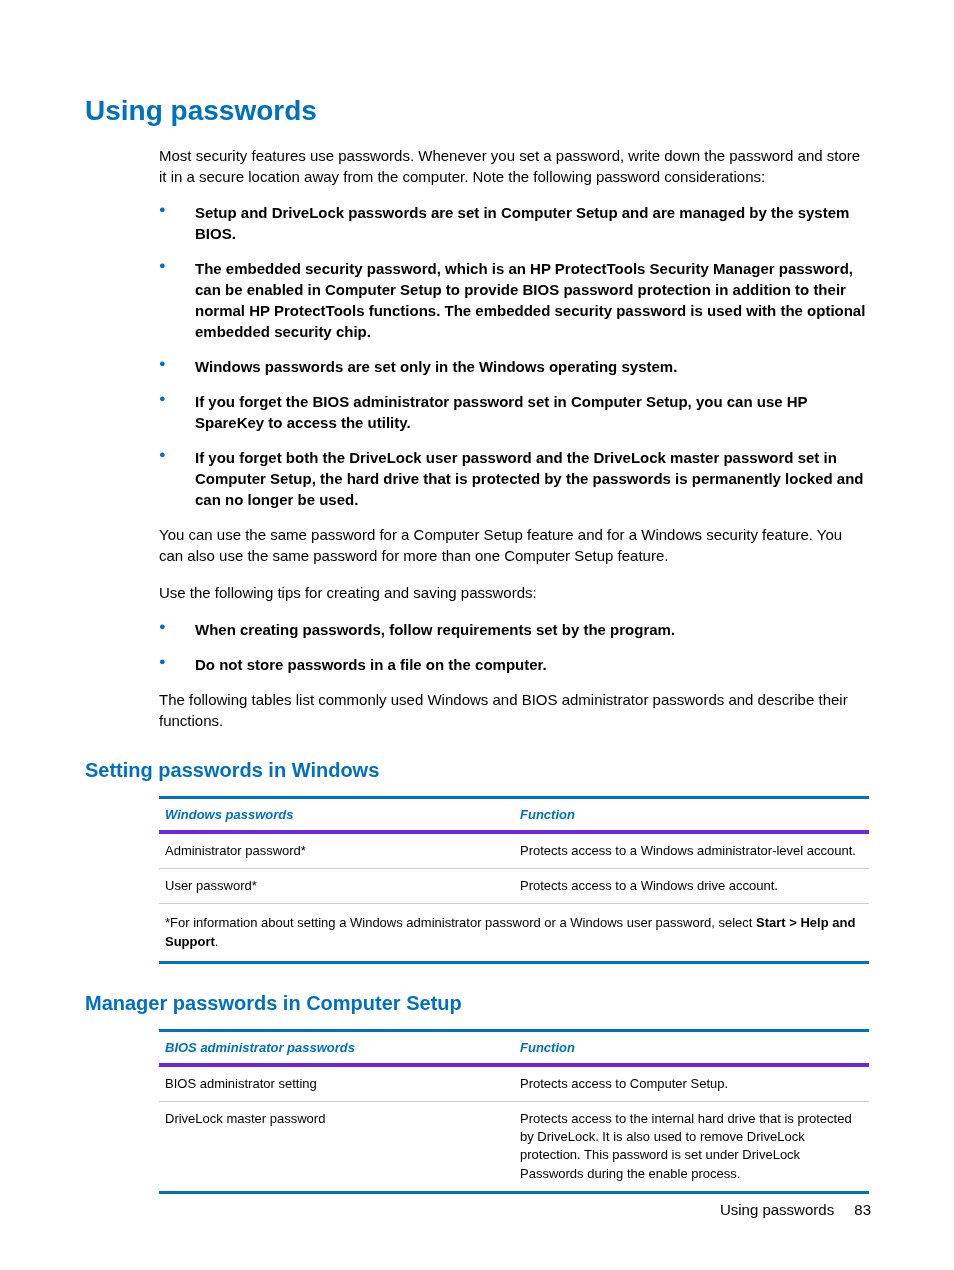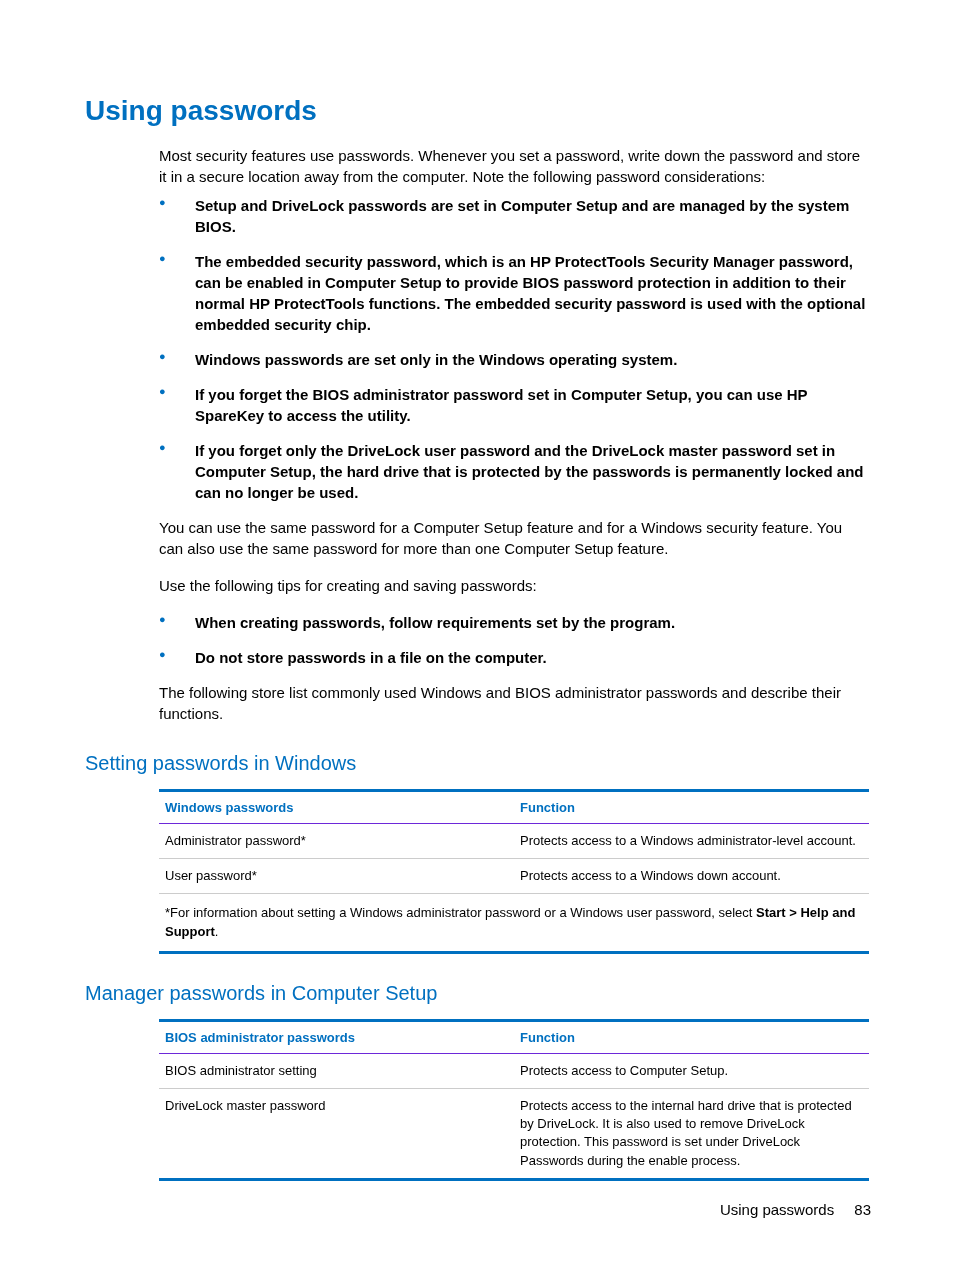--- a/index.html
+++ b/index.html
@@ -19,21 +19,21 @@
     h1.main-heading {
       color: #0070c0;
       font-size: 28px;
       font-weight: bold;
       margin-bottom: 18px;
     }
     .intro-para {
       font-size: 15px;
       line-height: 1.4;
       margin-left: 74px;
-      margin-bottom: 8px;
+      margin-bottom: 15px;
     }
     ul.bullet-list {
       list-style: none;
       margin-left: 74px;
       margin-bottom: 14px;
       font-weight: bold;
     }
     ul.bullet-list li {
       position: relative;
       padding-left: 36px;
@@ -51,36 +51,37 @@
     }
     .para {
       font-size: 15px;
       line-height: 1.4;
       margin-left: 74px;
       margin-bottom: 16px;
     }
     h2.sub-heading {
       color: #0070c0;
       font-size: 20px;
-      font-weight: normal;
+      font-weight: bold;
       margin-top: 28px;
       margin-bottom: 14px;
     }
     .tbl-wrap {
       margin-left: 74px;
       margin-bottom: 10px;
     }
     table.pwd-table {
       width: 100%;
       border-collapse: collapse;
       font-size: 13px;
     }
     table.pwd-table thead tr {
       border-top: 3px solid #0070c0;
-      border-bottom: 1px solid #6d28d9;
+      border-bottom: 4px solid #6d28d9;
+      font-style: italic;
     }
     table.pwd-table th {
       text-align: left;
       color: #0070c0;
       font-weight: bold;
       padding: 8px 6px;
       font-size: 13px;
     }
     table.pwd-table th:first-child {
       width: 50%;
@@ -120,51 +121,51 @@
 
 <h1 class="main-heading">Using passwords</h1>
 
 <p class="intro-para">Most security features use passwords. Whenever you set a password, write down the password and store it in a secure location away from the computer. Note the following password considerations:</p>
 
 <ul class="bullet-list">
   <li>Setup and DriveLock passwords are set in Computer Setup and are managed by the system BIOS.</li>
   <li>The embedded security password, which is an HP ProtectTools Security Manager password, can be enabled in Computer Setup to provide BIOS password protection in addition to their normal HP ProtectTools functions. The embedded security password is used with the optional embedded security chip.</li>
   <li>Windows passwords are set only in the Windows operating system.</li>
   <li>If you forget the BIOS administrator password set in Computer Setup, you can use HP SpareKey to access the utility.</li>
-  <li>If you forget only the DriveLock user password and the DriveLock master password set in Computer Setup, the hard drive that is protected by the passwords is permanently locked and can no longer be used.</li>
+  <li>If you forget both the DriveLock user password and the DriveLock master password set in Computer Setup, the hard drive that is protected by the passwords is permanently locked and can no longer be used.</li>
 </ul>
 
 <p class="para">You can use the same password for a Computer Setup feature and for a Windows security feature. You can also use the same password for more than one Computer Setup feature.</p>
 <p class="para">Use the following tips for creating and saving passwords:</p>
 
 <ul class="bullet-list">
   <li>When creating passwords, follow requirements set by the program.</li>
   <li>Do not store passwords in a file on the computer.</li>
 </ul>
 
-<p class="para">The following store list commonly used Windows and BIOS administrator passwords and describe their functions.</p>
+<p class="para">The following tables list commonly used Windows and BIOS administrator passwords and describe their functions.</p>
 
 <h2 class="sub-heading">Setting passwords in Windows</h2>
 
 <div class="tbl-wrap">
   <table class="pwd-table">
     <thead>
       <tr>
         <th>Windows passwords</th>
         <th>Function</th>
       </tr>
     </thead>
     <tbody>
       <tr>
         <td>Administrator password*</td>
         <td>Protects access to a Windows administrator-level account.</td>
       </tr>
       <tr>
         <td>User password*</td>
-        <td>Protects access to a Windows down account.</td>
+        <td>Protects access to a Windows drive account.</td>
       </tr>
       <tr class="footnote-row">
         <td colspan="2">
           <span>*For information about setting a Windows administrator password or a Windows user password, select </span><span class="footnote-bold">Start &gt; Help and Support</span><span>.</span>
         </td>
       </tr>
     </tbody>
   </table>
 </div>
 

